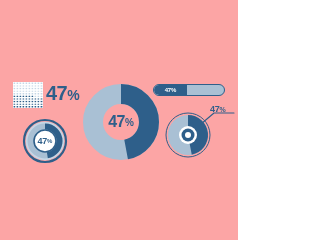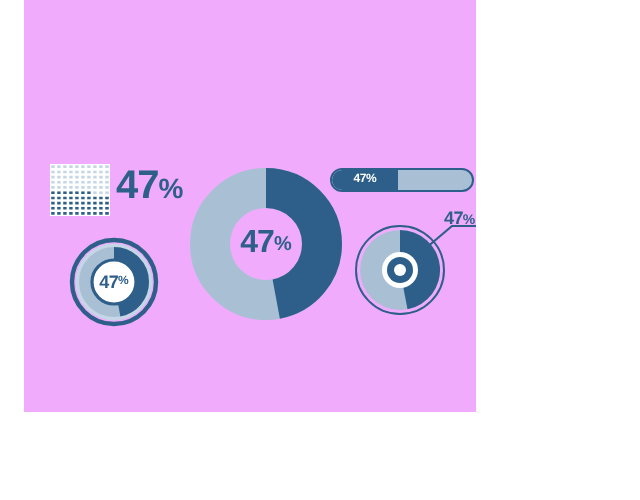--- a/index.html
+++ b/index.html
@@ -9,24 +9,24 @@
   }
   body {
     width: 238px;
     height: 250px;
     font-family: "Liberation Sans", sans-serif;
     overflow: hidden;
     position: relative;
   }
   .canvas {
     position: absolute;
-    left: 12px; top: 0;
+    left: 0; top: 0;
     width: 238px;
-    height: 206px;
-    background: #f0abfc;
+    height: 240px;
+    background: #fca5a5;
   }
   .widget { position: absolute; }
 
   
   #waffle-widget { left: 13px; top: 82px; }
   #waffle-grid {
     width: 30px;
     height: 26px;
     display: block;
   }

